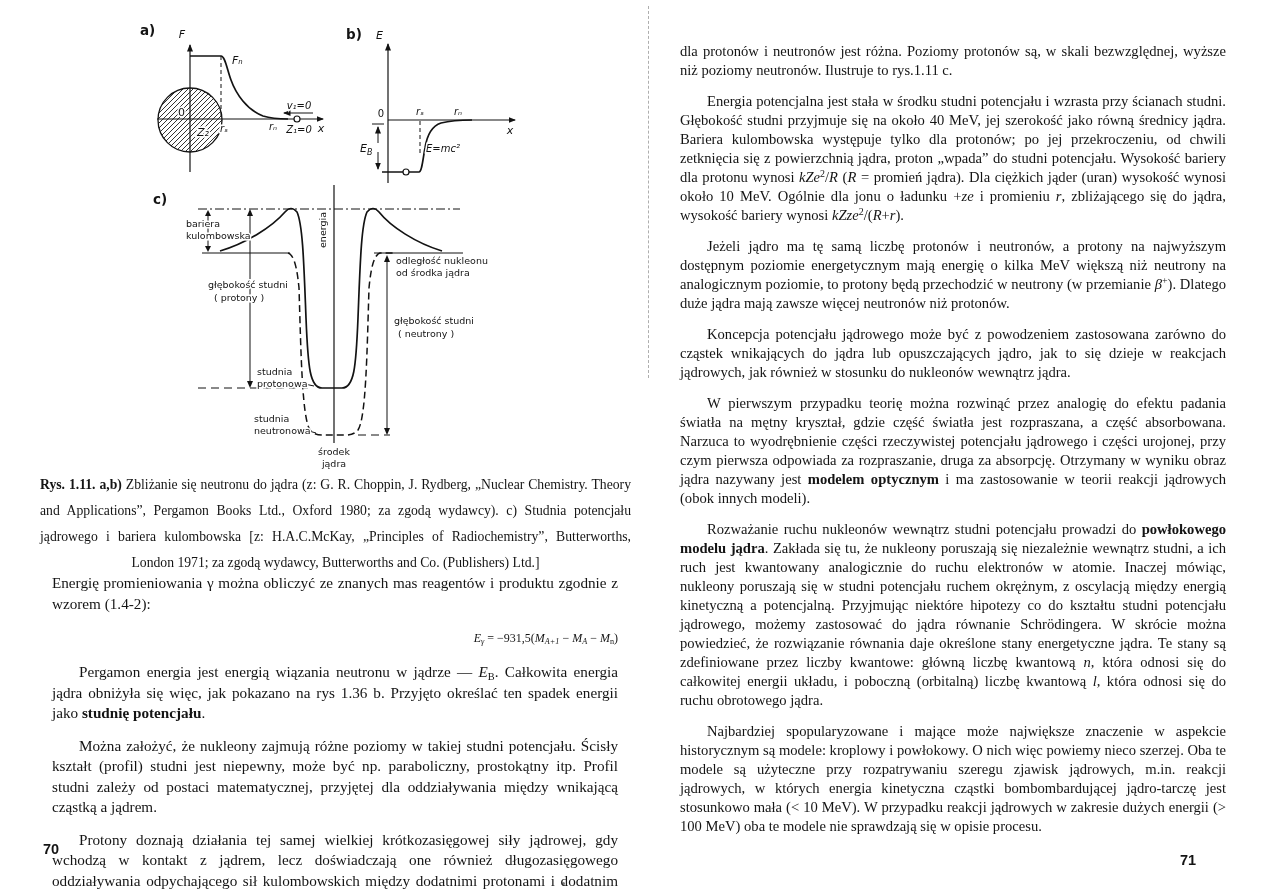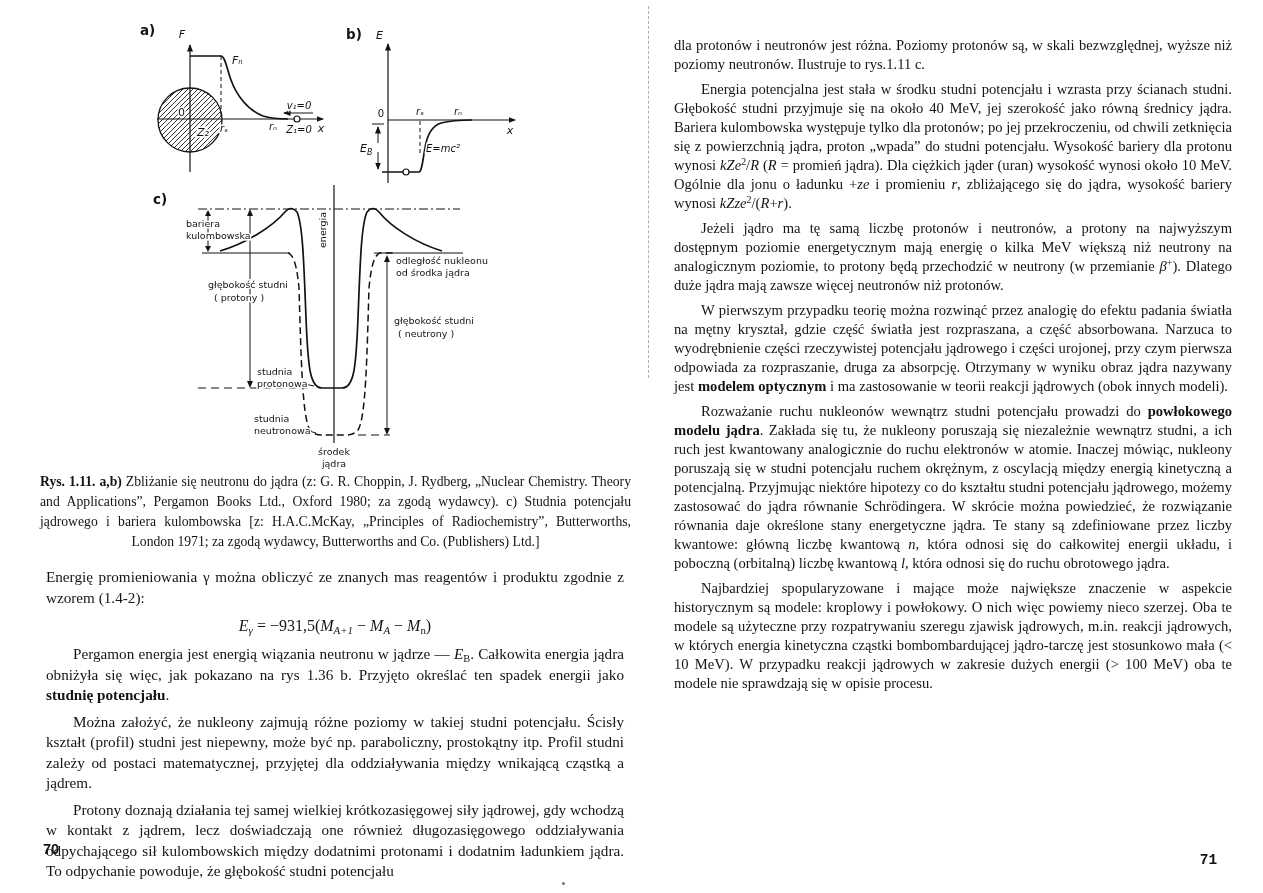--- a/index.html
+++ b/index.html
@@ -4,32 +4,32 @@
 <style>
   html,body{margin:0;padding:0;}
   body{
     width:1263px;height:893px;position:relative;overflow:hidden;
     background:#ffffff;color:#141414;
     font-family:"Liberation Serif","DejaVu Serif",serif;
   }
   .abs{position:absolute;}
   
   .col{ text-align:justify; }
-  .col p{ margin:6px; padding:0; }
+  .col p{ margin:12px; padding:0; }
   .left-col{ left:40px; top:561px; width:590px; font-size:15.2px; line-height:20.5px; }
   .right-col{ left:668px; top:30px; width:570px; font-size:14.6px; line-height:19px; }
   .indent{ text-indent:27px; }
   .equation{
-    text-align:center; margin:7px 0 7px 0; font-size:16px; line-height:24px;
+    text-align:right; margin:7px 0 7px 0; font-size:12px; line-height:24px;
   }
   sub,sup{ font-size:0.68em; line-height:0; }
   sub{ vertical-align:-0.28em; }
   sup{ vertical-align:0.5em; }
   .caption{
-    left:40px; top:472px; width:591px; font-size:13.7px; line-height:20px;
+    left:40px; top:472px; width:591px; font-size:13.7px; line-height:26px;
     text-align:justify; text-align-last:center;
   }
   .section-heading{
     text-align:center; font-family:"Liberation Sans","DejaVu Sans",sans-serif;
     font-weight:bold; font-size:15.5px; margin:17px 0 13px 0; letter-spacing:.2px;
   }
   .page-num{
     font-family:"Liberation Sans","DejaVu Sans",sans-serif; font-weight:bold; font-size:14.5px;
   }
   .fig-label{
@@ -173,18 +173,19 @@
   <p class="indent">Można założyć, że nukleony zajmują różne poziomy w takiej studni potencjału. Ścisły kształt (profil) studni jest niepewny, może być np. paraboliczny, prostokątny itp. Profil studni zależy od postaci matematycznej, przyjętej dla oddziaływania między wnikającą cząstką a jądrem.</p>
   <p class="indent">Protony doznają działania tej samej wielkiej krótkozasięgowej siły jądrowej, gdy wchodzą w kontakt z jądrem, lecz doświadczają one również długozasięgowego oddziaływania odpychającego sił kulombowskich między dodatnimi protonami i dodatnim ładunkiem jądra. To odpychanie powoduje, że głębokość studni potencjału</p>
 </div>
 
 <div class="abs page-num" style="left:43px;top:841px;">70</div>
 
 <div class="abs col right-col">
   <p>dla protonów i neutronów jest różna. Poziomy protonów są, w skali bezwzględnej, wyższe niż poziomy neutronów. Ilustruje to rys.1.11 c.</p>
   <p class="indent"><span>Energia potencjalna jest stała w środku studni potencjału i wzrasta przy ścianach studni. Głębokość studni przyjmuje się na około 40 MeV, jej szerokość jako równą średnicy jądra. Bariera kulombowska występuje tylko dla protonów; po jej przekroczeniu, od chwili zetknięcia się z powierzchnią jądra, proton „wpada” do studni potencjału. Wysokość bariery dla protonu wynosi </span><span style="font-style: italic;">kZe</span><sup>2</sup><span>/</span><span style="font-style: italic;">R</span><span> (</span><span style="font-style: italic;">R</span><span> = promień jądra). Dla ciężkich jąder (uran) wysokość wynosi około 10 MeV. Ogólnie dla jonu o ładunku +</span><span style="font-style: italic;">ze</span><span> i promieniu </span><span style="font-style: italic;">r</span><span>, zbliżającego się do jądra, wysokość bariery wynosi </span><span style="font-style: italic;">kZze</span><sup>2</sup><span>/(</span><span style="font-style: italic;">R</span><span>+</span><span style="font-style: italic;">r</span><span>).</span></p>
   <p class="indent"><span>Jeżeli jądro ma tę samą liczbę protonów i neutronów, a protony na najwyższym dostępnym poziomie energetycznym mają energię o kilka MeV większą niż neutrony na analogicznym poziomie, to protony będą przechodzić w neutrony (w przemianie </span><span style="font-style: italic;">β</span><sup>+</sup><span>). Dlatego duże jądra mają zawsze więcej neutronów niż protonów.</span></p>
+  <p class="indent">Koncepcja potencjału jądrowego może być z powodzeniem zastosowana zarówno do cząstek wnikających do jądra lub opuszczających jądro, jak to się dzieje w reakcjach jądrowych, jak również w stosunku do nukleonów wewnątrz jądra.</p>
   <p class="indent"><span>W pierwszym przypadku teorię można rozwinąć przez analogię do efektu padania światła na mętny kryształ, gdzie część światła jest rozpraszana, a część absorbowana. Narzuca to wyodrębnienie części rzeczywistej potencjału jądrowego i części urojonej, przy czym pierwsza odpowiada za rozpraszanie, druga za absorpcję. Otrzymany w wyniku obraz jądra nazywany jest </span><span style="font-weight: bold;">modelem optycznym</span><span> i ma zastosowanie w teorii reakcji jądrowych (obok innych modeli).</span></p>
   <p class="indent"><span>Rozważanie ruchu nukleonów wewnątrz studni potencjału prowadzi do </span><span style="font-weight: bold;">powłokowego modelu jądra</span><span>. Zakłada się tu, że nukleony poruszają się niezależnie wewnątrz studni, a ich ruch jest kwantowany analogicznie do ruchu elektronów w atomie. Inaczej mówiąc, nukleony poruszają się w studni potencjału ruchem okrężnym, z oscylacją między energią kinetyczną a potencjalną. Przyjmując niektóre hipotezy co do kształtu studni potencjału jądrowego, możemy zastosować do jądra równanie Schrödingera. W skrócie można powiedzieć, że rozwiązanie równania daje określone stany energetyczne jądra. Te stany są zdefiniowane przez liczby kwantowe: główną liczbę kwantową </span><span style="font-style: italic;">n</span><span>, która odnosi się do całkowitej energii układu, i poboczną (orbitalną) liczbę kwantową </span><span style="font-style: italic;">l</span><span>, która odnosi się do ruchu obrotowego jądra.</span></p>
   <p class="indent">Najbardziej spopularyzowane i mające może największe znaczenie w aspekcie historycznym są modele: kroplowy i powłokowy. O nich więc powiemy nieco szerzej. Oba te modele są użyteczne przy rozpatrywaniu szeregu zjawisk jądrowych, m.in. reakcji jądrowych, w których energia kinetyczna cząstki bombombardującej jądro-tarczę jest stosunkowo mała (&lt; 10 MeV). W przypadku reakcji jądrowych w zakresie dużych energii (&gt; 100 MeV) oba te modele nie sprawdzają się w opisie procesu.</p>
 </div>
 
-<div class="abs page-num" style="left:1180px;top:852px;width:57px;text-align:center;font-family:Liberation Mono, monospace;">71</div>
+<div class="abs page-num" style="left:1180px;top:852px;width:57px;text-align:left;">71</div>
 
 </body></html>

